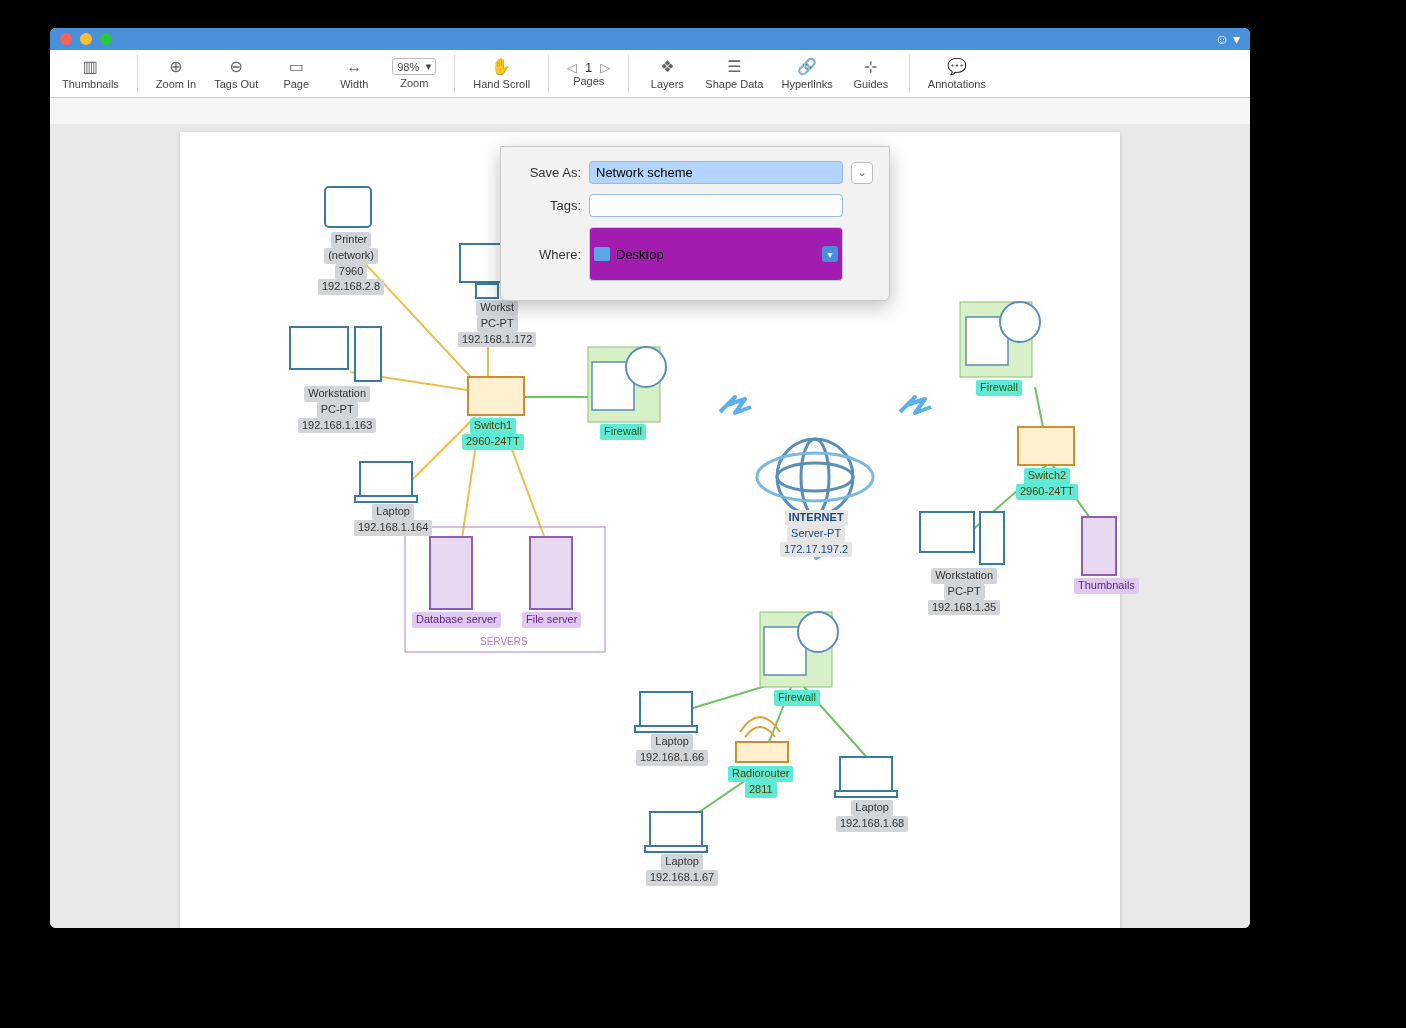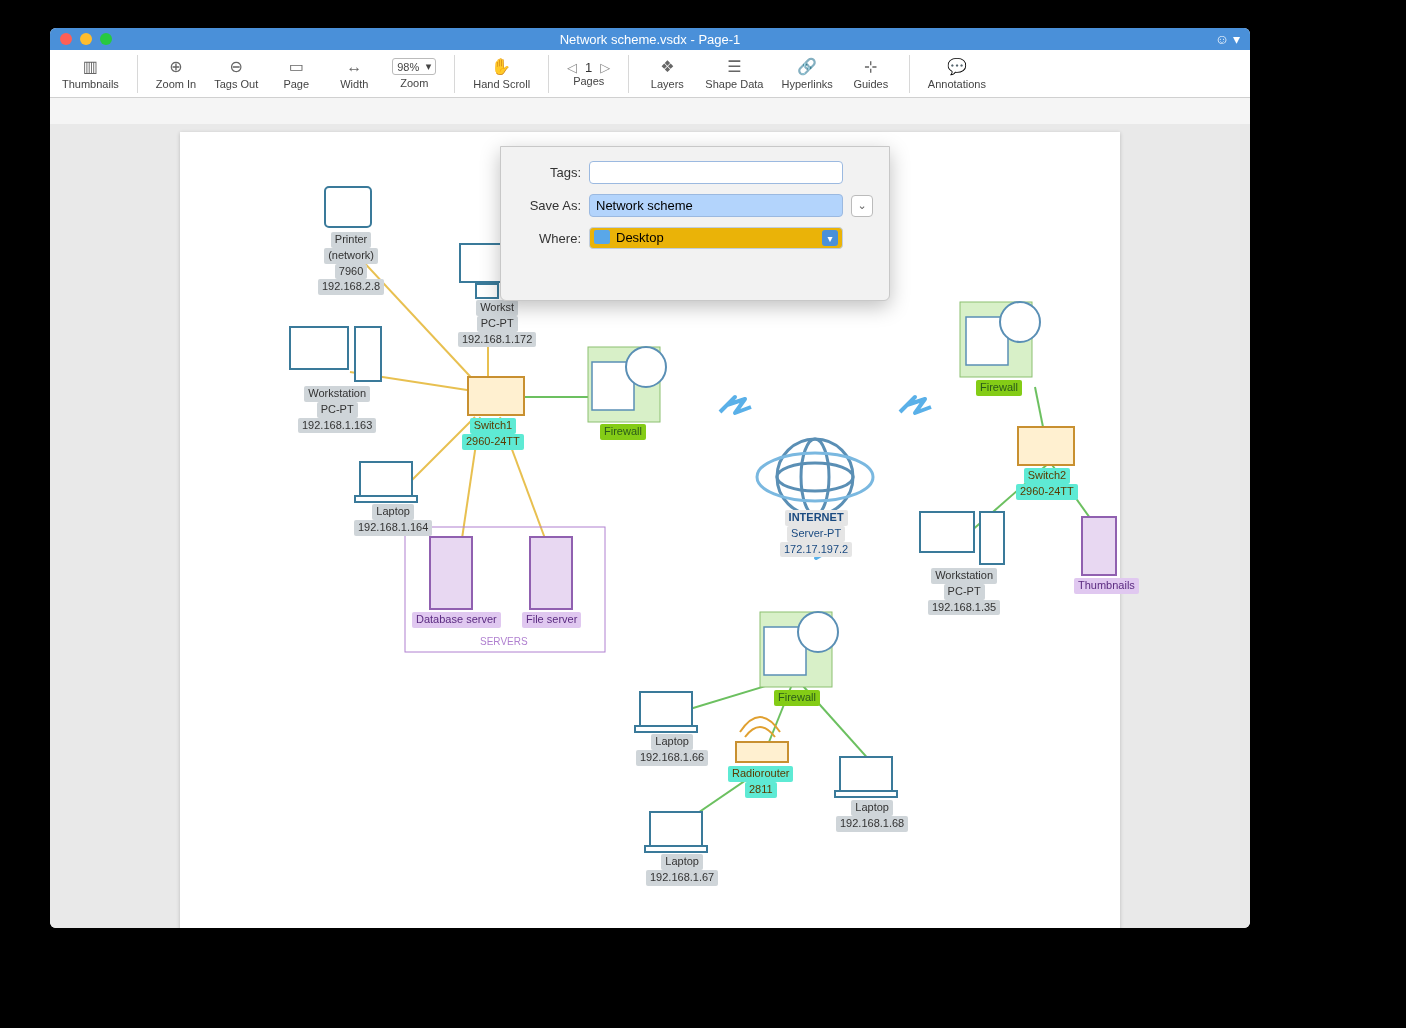--- a/index.html
+++ b/index.html
@@ -40,47 +40,46 @@
 
 .lblBox{position:absolute;text-align:center;font-size:11px;line-height:1.25;white-space:nowrap}
 
 
 .dialog{position:absolute;left:450px;top:118px;width:390px;height:155px;background:#f2f2f2;border:1px solid #c8c8c8;border-bottom-left-radius:6px;border-bottom-right-radius:6px;box-shadow:0 6px 20px rgba(0,0,0,.25);padding:14px 16px 10px}
 .dlgRow{display:flex;align-items:center;margin-bottom:10px;gap:8px}
 .dlgRow label{width:64px;text-align:right;font-size:13px;color:#333}
 .dlgInput{flex:1;border:1px solid #9bb9e0;border-radius:4px;padding:3px 6px;font-size:13px;background:#fff}
 .dlgInput.sel{background:#b3d4fc}
 .dlgExp{width:22px;height:22px;border:1px solid #bbb;border-radius:4px;background:#fff;display:flex;align-items:center;justify-content:center;font-size:11px;color:#666}
-.dlgWhere{flex:1;display:flex;align-items:flex-start;border:1px solid #bfcde0;border-radius:4px;background:#eab308;padding:2px 4px;font-size:13px}
+.dlgWhere{flex:1;display:flex;align-items:center;border:1px solid #bfcde0;border-radius:4px;background:#a21caf;padding:18px 4px;font-size:13px}
 .dlgWhere .folder{width:16px;height:14px;background:#59a7e8;border-radius:2px;margin-right:6px;display:inline-block}
 .dlgWhere .dd{margin-left:auto;width:16px;height:16px;background:#4a90d9;border-radius:3px;color:#fff;font-size:10px;display:flex;align-items:center;justify-content:center}
 .dlgBtns{display:flex;justify-content:flex-end;gap:10px;margin-top:8px}
 .btn{padding:3px 18px;font-size:13px;border-radius:4px;border:1px solid #bbb;background:#fff}
 .btn.primary{background:linear-gradient(#5aa9f0,#3a86d8);color:#fff;border:1px solid #2f6db8}
 
 
 .chip{padding:1px 4px;border-radius:2px;display:inline-block}
 .chip.gray{background:#cfd5d9;color:#333}
 .chip.orange{background:#5eead4;color:#5a3b00}
-.chip.green{background:#84cc16;color:#2b5a1a}
+.chip.green{background:#5eead4;color:#2b5a1a}
 .chip.blue{background:#e5e5e5;color:#1a4a80}
 .chip.purple{background:#e0c8f0;color:#5a2a80}
 </style>
 </head>
 <body>
 
 <div class="window">
 
   <div class="titlebar">
     <div class="traffic">
       <span class="tl-close"></span>
       <span class="tl-min"></span>
       <span class="tl-max"></span>
     </div>
-    <div class="winTitle">Network scheme.vsdx - Page-1</div>
     <div class="smile">☺︎ ▾</div>
   </div>
 
 
   <div class="toolbar">
     <div class="tbtn">
         <div class="ic">▥</div>
         <span>Thumbnails</span>
       </div>
     <div class="tsep"></div>
@@ -315,28 +314,28 @@
       <div class="lblBox" style="left:466px;top:722px">
         <div class="chip gray"><span>Laptop</span></div><br>
         <div class="chip gray"><span>192.168.1.67</span></div>
       </div>
 
     </div>
   </div>
 
   <div class="dialog">
     <div class="dlgRow">
+      <label>Save As:</label>
+      <input class="dlgInput sel" value="Network scheme" style="">
+      <div class="dlgExp">⌄</div>
+    </div>
+    <div class="dlgRow">
       <label>Tags:</label>
       <input class="dlgInput" style="">
       <div style="width:22px"></div>
-    </div>
-    <div class="dlgRow">
-      <label>Save As:</label>
-      <input class="dlgInput sel" value="Network scheme" style="">
-      <div class="dlgExp">⌄</div>
     </div>
     <div class="dlgRow">
       <label>Where:</label>
       <div class="dlgWhere">
         <span class="folder"></span>
         <span>Desktop</span>
         <span class="dd">▾</span>
       </div>
       <div style="width:22px"></div>
     </div>

